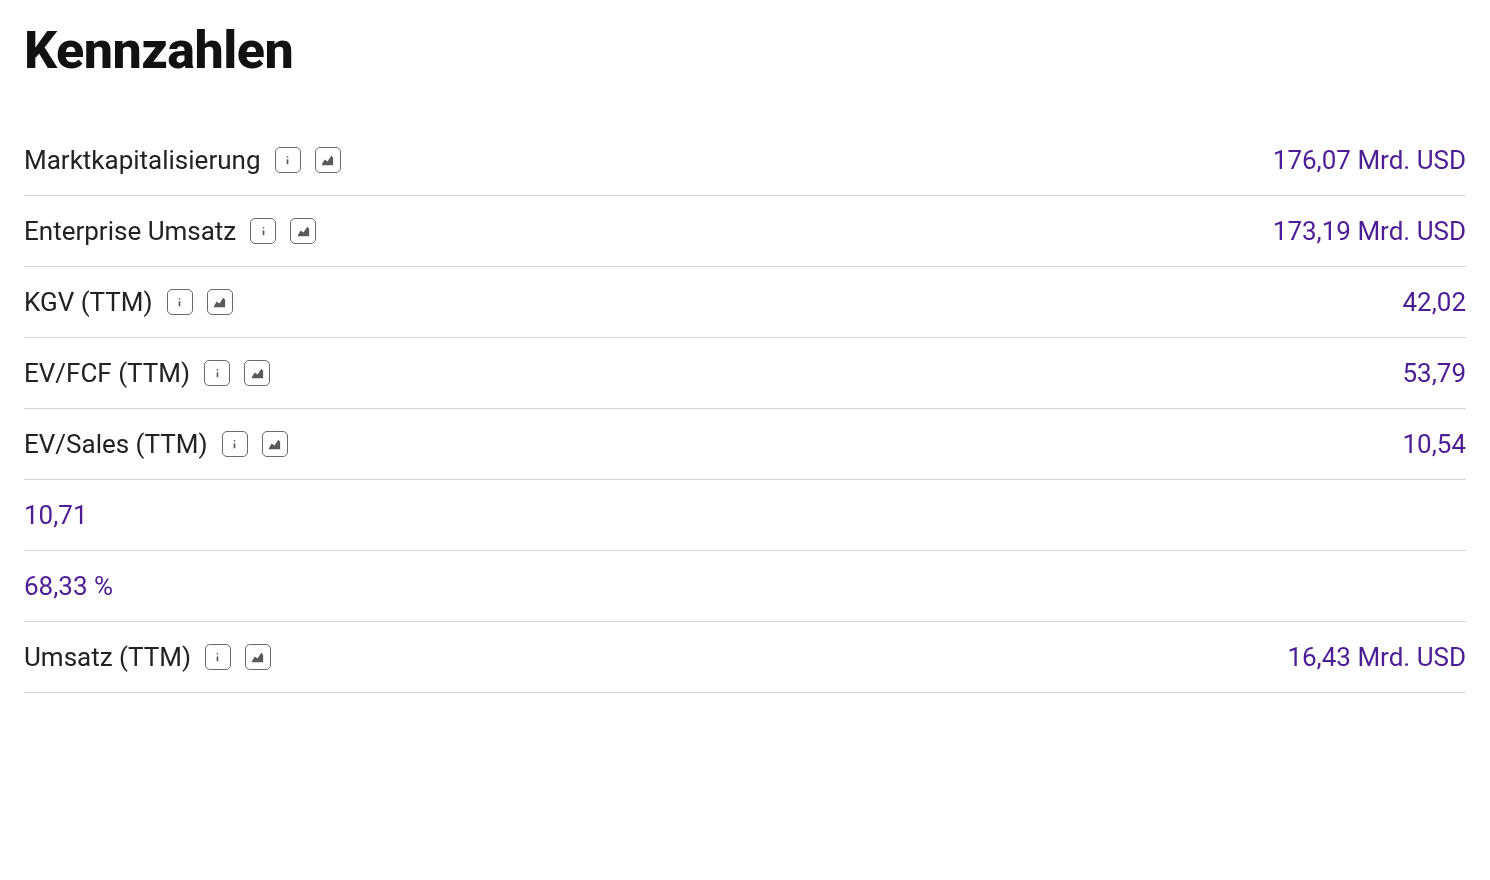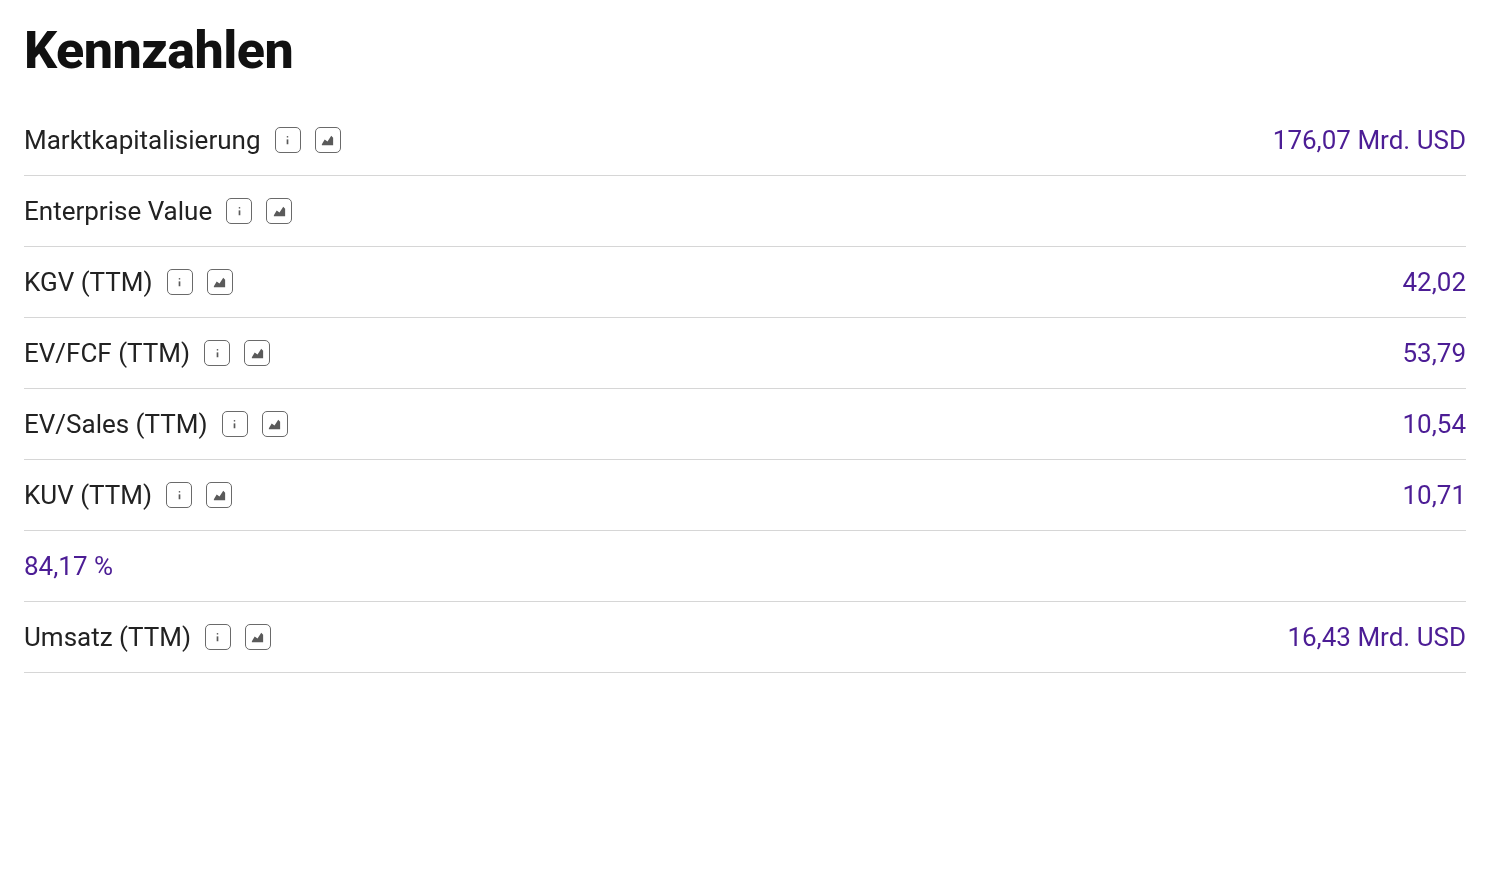--- a/index.html
+++ b/index.html
@@ -10,21 +10,21 @@
     body {
       font-family: -apple-system, BlinkMacSystemFont, "Segoe UI", Roboto, Helvetica, Arial, sans-serif;
       background: #ffffff;
       color: #1a1a1a;
       padding: 20px 24px;
     }
     .page-title {
       font-size: 52px;
       font-weight: 800;
       letter-spacing: -0.5px;
-      margin-bottom: 24px;
+      margin-bottom: 44px;
       color: #111;
     }
     .metrics-list {
       width: 100%;
     }
     .metric-row {
       display: flex;
       justify-content: space-between;
       align-items: center;
       padding: 20px 0;
@@ -84,33 +84,34 @@
         <svg viewBox="0 0 16 16" fill="currentColor">
             <path d="M2 12 L5 7 L8 9 L12 3 L14 5 L14 13 L2 13 Z"></path>
           </svg>
       </button>
     </div>
     <span class="metric-value">176,07 Mrd. USD</span>
   </div>
 
   <div class="metric-row">
     <div class="metric-label-group">
-      <span class="metric-label">Enterprise Value</span>
+      <span class="metric-label">Enterprise Umsatz</span>
       <button class="icon-btn">
         <svg viewBox="0 0 16 16" fill="none" stroke="currentColor" stroke-width="1.8">
             <line x1="8" y1="6.8" x2="8" y2="12"></line>
             <circle cx="8" cy="4" r="0.9" fill="currentColor" stroke="none"></circle>
           </svg>
       </button>
       <button class="icon-btn">
         <svg viewBox="0 0 16 16" fill="currentColor">
             <path d="M2 12 L5 7 L8 9 L12 3 L14 5 L14 13 L2 13 Z"></path>
           </svg>
       </button>
     </div>
+    <span class="metric-value">173,19 Mrd. USD</span>
   </div>
 
   <div class="metric-row">
     <div class="metric-label-group">
       <span class="metric-label">KGV (TTM)</span>
       <button class="icon-btn">
         <svg viewBox="0 0 16 16" fill="none" stroke="currentColor" stroke-width="1.8">
             <line x1="8" y1="6.8" x2="8" y2="12"></line>
             <circle cx="8" cy="4" r="0.9" fill="currentColor" stroke="none"></circle>
           </svg>
@@ -154,40 +155,26 @@
       <button class="icon-btn">
         <svg viewBox="0 0 16 16" fill="currentColor">
             <path d="M2 12 L5 7 L8 9 L12 3 L14 5 L14 13 L2 13 Z"></path>
           </svg>
       </button>
     </div>
     <span class="metric-value">10,54</span>
   </div>
 
   <div class="metric-row">
-    <div class="metric-label-group">
-      <span class="metric-label">KUV (TTM)</span>
-      <button class="icon-btn">
-        <svg viewBox="0 0 16 16" fill="none" stroke="currentColor" stroke-width="1.8">
-            <line x1="8" y1="6.8" x2="8" y2="12"></line>
-            <circle cx="8" cy="4" r="0.9" fill="currentColor" stroke="none"></circle>
-          </svg>
-      </button>
-      <button class="icon-btn">
-        <svg viewBox="0 0 16 16" fill="currentColor">
-            <path d="M2 12 L5 7 L8 9 L12 3 L14 5 L14 13 L2 13 Z"></path>
-          </svg>
-      </button>
-    </div>
     <span class="metric-value">10,71</span>
   </div>
 
 
   <div class="metric-row">
-    <span class="metric-value">84,17 %</span>
+    <span class="metric-value">68,33 %</span>
   </div>
 
   <div class="metric-row">
     <div class="metric-label-group">
       <span class="metric-label">Umsatz (TTM)</span>
       <button class="icon-btn">
         <svg viewBox="0 0 16 16" fill="none" stroke="currentColor" stroke-width="1.8">
             <line x1="8" y1="6.8" x2="8" y2="12"></line>
             <circle cx="8" cy="4" r="0.9" fill="currentColor" stroke="none"></circle>
           </svg>

